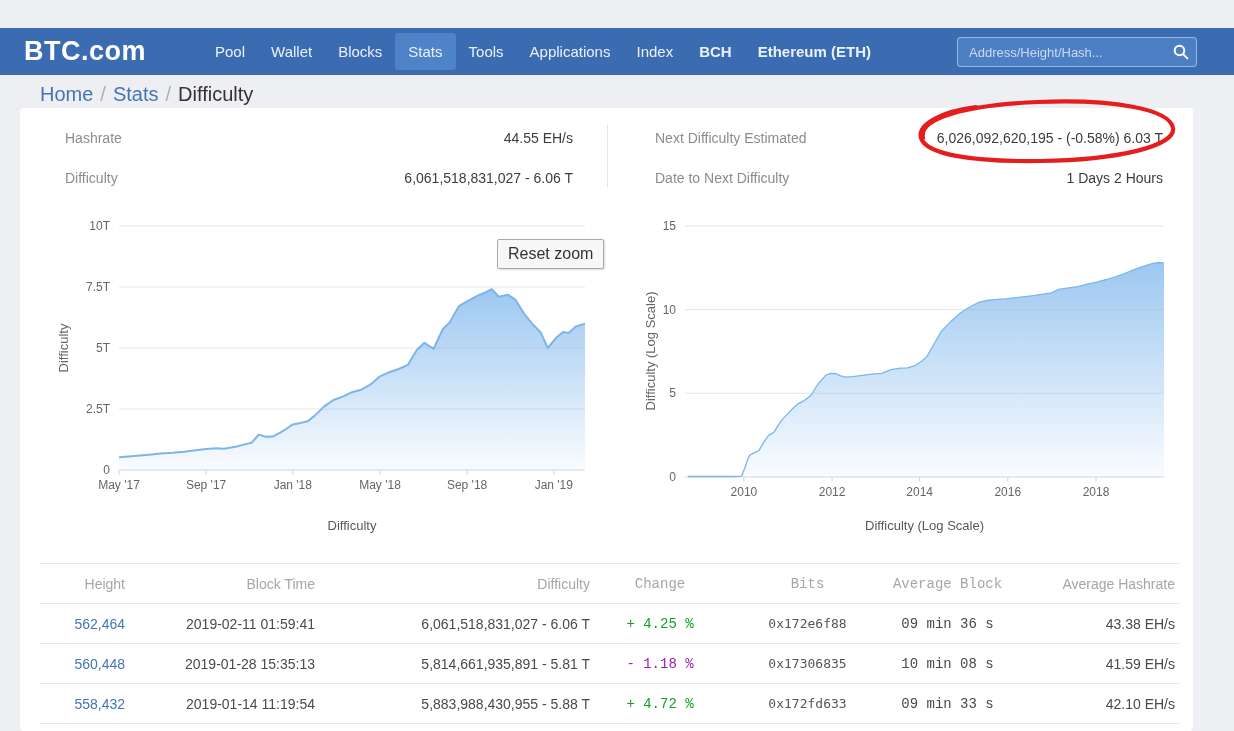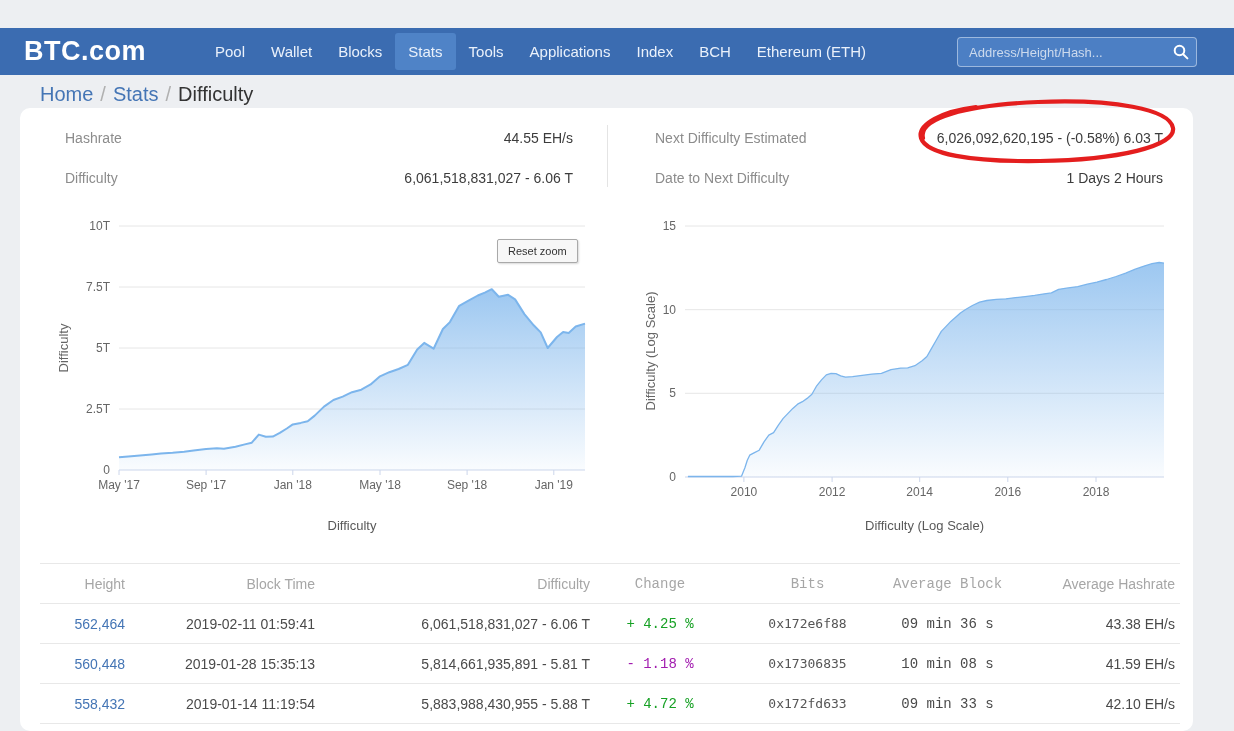--- a/index.html
+++ b/index.html
@@ -5,44 +5,44 @@
   * { margin:0; padding:0; box-sizing:border-box; }
   html,body { width:1234px; height:731px; overflow:hidden; }
   body { background:#edeff2; font-family:"Liberation Sans", sans-serif; position:relative; }
 
   
   .navbar { position:absolute; left:0; top:0; width:1234px; height:47px; background:#3b6cb1; display:flex; align-items:center;margin-top:28px; }
   .logo { color:#fff; font-size:27px; font-weight:bold; margin-left:24px; letter-spacing:0.5px; cursor:pointer; }
   .nav-items { display:flex; align-items:center; margin-left:56px; }
   .nav-item { color:#eaf1fb; font-size:15px; padding:10px 13px; border-radius:3px; cursor:pointer; white-space:nowrap; }
   .nav-item.active { background:#4f83c7; }
-  .nav-item.bold { font-weight:normal; }
+  .nav-item.bold { font-weight:bold; }
   .searchbox { position:absolute; right:37px; top:9px; width:240px; height:30px; background:#4c7fc4; border:1px solid rgba(255,255,255,0.45); border-radius:4px; display:flex; align-items:center; }
   .searchbox input { flex:1; background:transparent; border:none; outline:none; color:#fff; font-size:13px; padding:0 8px 0 11px; font-family:"Liberation Sans", sans-serif; }
   .searchbox input::placeholder { color:#ccdaed; }
   .search-icon { width:30px; height:30px; display:flex; align-items:center; justify-content:center; cursor:pointer; }
 
   
   .breadcrumb { position:absolute; left:40px; top:83px; font-size:20px; color:#9a9a9a; }
   .breadcrumb a { color:#4475b5; text-decoration:none; cursor:pointer; }
   .breadcrumb .sep { margin:0 7px; color:#b0b0b0; }
   .breadcrumb .current { color:#333; }
 
   
-  .panel { position:absolute; left:20px; top:108px; width:1173px; height:623px; background:#fff; border-radius:10px; }
+  .panel { position:absolute; left:20px; top:108px; width:1173px; height:623px; background:#fff; border-radius:4px; }
 
   
   .stat-label { position:absolute; font-size:14px; color:#8c8c8c; }
   .stat-value { position:absolute; font-size:14px; color:#3c3c3c; text-align:right; width:508px; }
   .stat-divider { position:absolute; left:587px; top:17px; width:1px; height:62px; background:#e4e4e4; }
 
   
   .axis-title { position:absolute; font-size:13px; color:#666; white-space:nowrap; transform:translate(-50%,-50%) rotate(-90deg); }
   .chart-legend { position:absolute; font-size:13px; color:#595959; text-align:center; }
-  .reset-zoom { position:absolute; left:477px; top:131px; font-size:11px; color:#333; background:#f7f7f7; border:1px solid #a9a9a9; border-radius:2px; padding:5px 10px; cursor:pointer; font-family:"Liberation Sans", sans-serif; box-shadow:1px 1px 2px rgba(0,0,0,0.15); }
+  .reset-zoom { position:absolute; left:477px; top:131px; font-size:16px; color:#333; background:#f7f7f7; border:1px solid #a9a9a9; border-radius:2px; padding:5px 10px; cursor:pointer; font-family:"Liberation Sans", sans-serif; box-shadow:1px 1px 2px rgba(0,0,0,0.15); }
 
   
   .table-wrap { position:absolute; left:20px; top:455px; width:1140px; }
   table { width:100%; border-collapse:collapse; font-size:14px; }
   thead th { color:#a6a6a6; font-weight:normal; font-size:14px; border-top:1px solid #e8e8e8; border-bottom:1px solid #e8e8e8; height:40px; }
   tbody td { color:#4a4a4a; border-bottom:1px solid #e8e8e8; height:40px; }
   .al-r { text-align:right; padding-right:5px; }
   .al-c { text-align:center;font-family:Liberation Mono, monospace; }
   td.height a { color:#4475b5; text-decoration:none; cursor:pointer; }
   td.bits { font-family:"DejaVu Sans Mono", monospace; font-size:13px; color:#555; }

